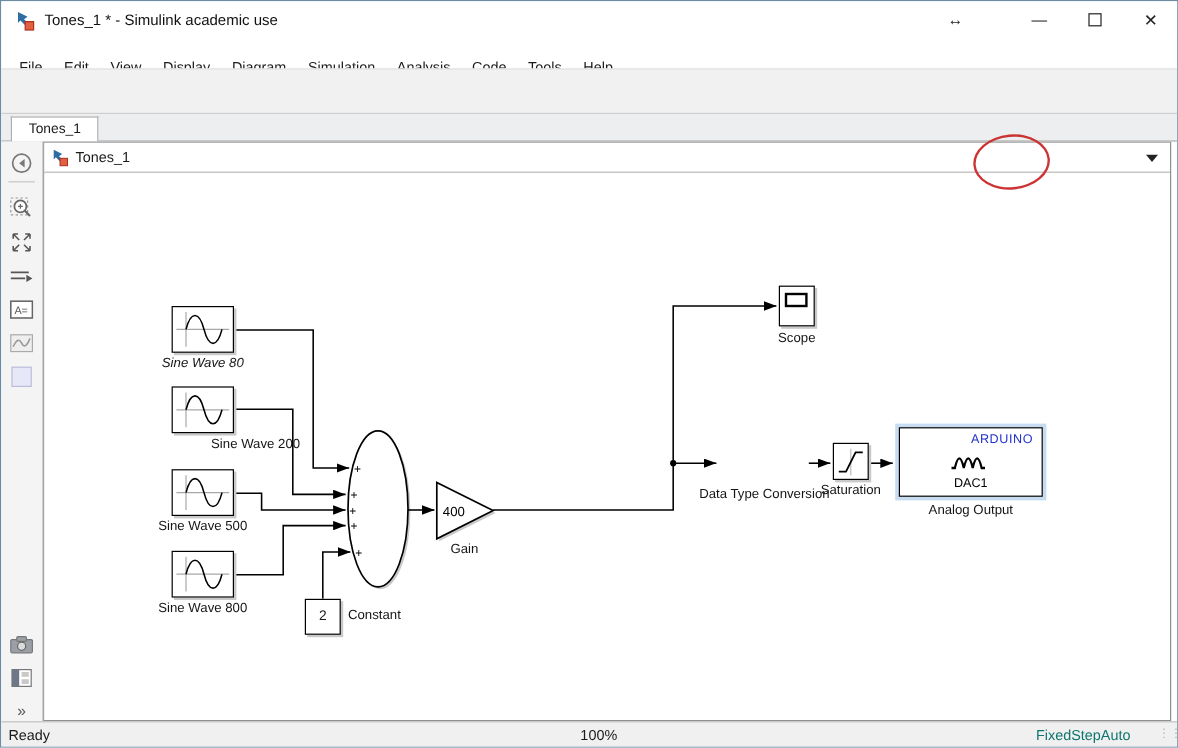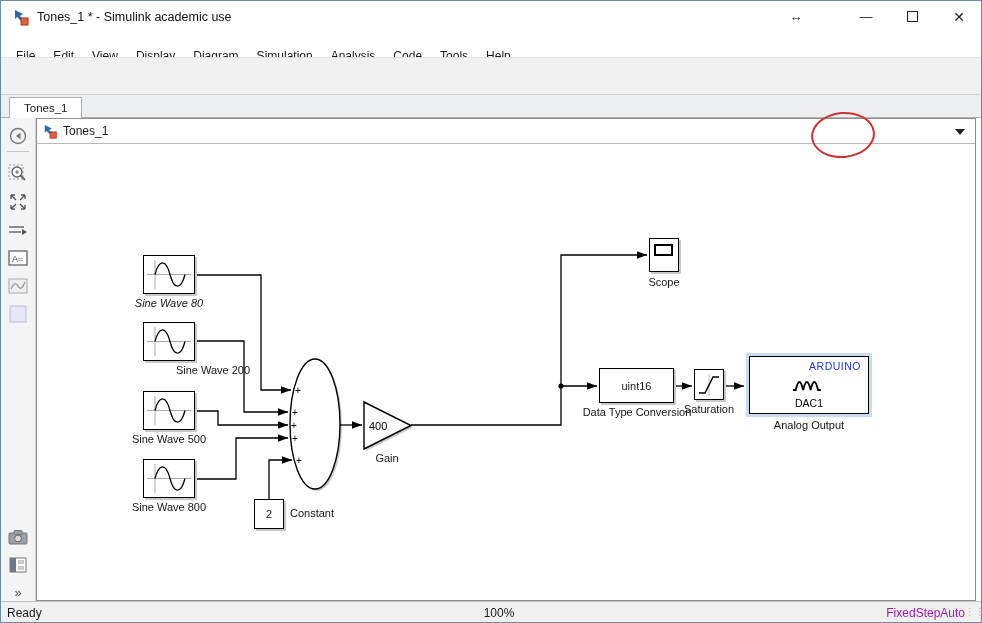--- a/index.html
+++ b/index.html
@@ -61,21 +61,21 @@
   #arduino-glow { position:absolute; left:709px; top:208px; width:126px; height:64px; background:#c7dcf0; }
   #arduino-blk { position:absolute; left:3px; top:3px; width:120px; height:58px; background:#fff; border:1.5px solid #000; }
   #arduino-brand { position:absolute; right:7px; top:3px; color:#2233cc; font-size:10.5px; letter-spacing:0.5px; }
   #arduino-wave { position:absolute; left:42px; top:18px; }
   #arduino-pin { position:absolute; left:0; right:0; bottom:4px; text-align:center; font-size:10.5px; color:#000; }
 
   
   #statusbar { position:absolute; left:0; top:600px; width:100%; height:23px; background:#f0f0f0; border-top:1px solid #c0c0c0; }
   #status-left { position:absolute; left:6px; top:4px; }
   #status-zoom { position:absolute; left:0; width:100%; top:4px; text-align:center;padding-left:16px; }
-  #status-right { position:absolute; right:16px; top:4px; color:#a21caf;text-align:center; }
+  #status-right { position:absolute; right:39px; top:4px; color:#0f766e;text-align:center; }
   #grip { position:absolute; right:4px; bottom:3px; width:12px; height:12px; color:#b5b5b5; font-size:10px; line-height:6px; }
 </style>
 </head>
 <body>
 
 <div id="win">
 
   <div id="titlebar">
     <svg id="app-icon" viewBox="0 0 17 17">
       <path d="M2,1 L10,5 L7,7 L11,11 L8,12 L4,8 L2,10 Z" fill="#2e6da4"></path>
@@ -419,23 +419,20 @@
       </div>
       <div class="blk-label" style="left:253px; top:362px; text-align:left;">Constant</div>
 
       <div class="blk-label" style="left:325px; top:307px; width:50px;">Gain</div>
 
       <div class="blk" id="scope-blk">
         <div id="scope-screen"></div>
       </div>
       <div class="blk-label" style="left:597px; top:131px; width:60px;">Scope</div>
 
-      <div class="blk" id="dtc-blk">
-        <span>uint16</span>
-      </div>
       <div class="blk-label" style="left:530px; top:261px; width:140px;">Data Type Conversion</div>
 
       <div class="blk" id="sat-blk">
         <svg width="26" height="26" viewBox="0 0 26 26">
           <line x1="13" y1="2" x2="13" y2="24" stroke="#bbb"></line>
           <path d="M3,21 H9 L17,5 H23" fill="none" stroke="#000" stroke-width="1.5"></path>
         </svg>
       </div>
       <div class="blk-label" style="left:637px; top:258px; width:70px;">Saturation</div>
 

